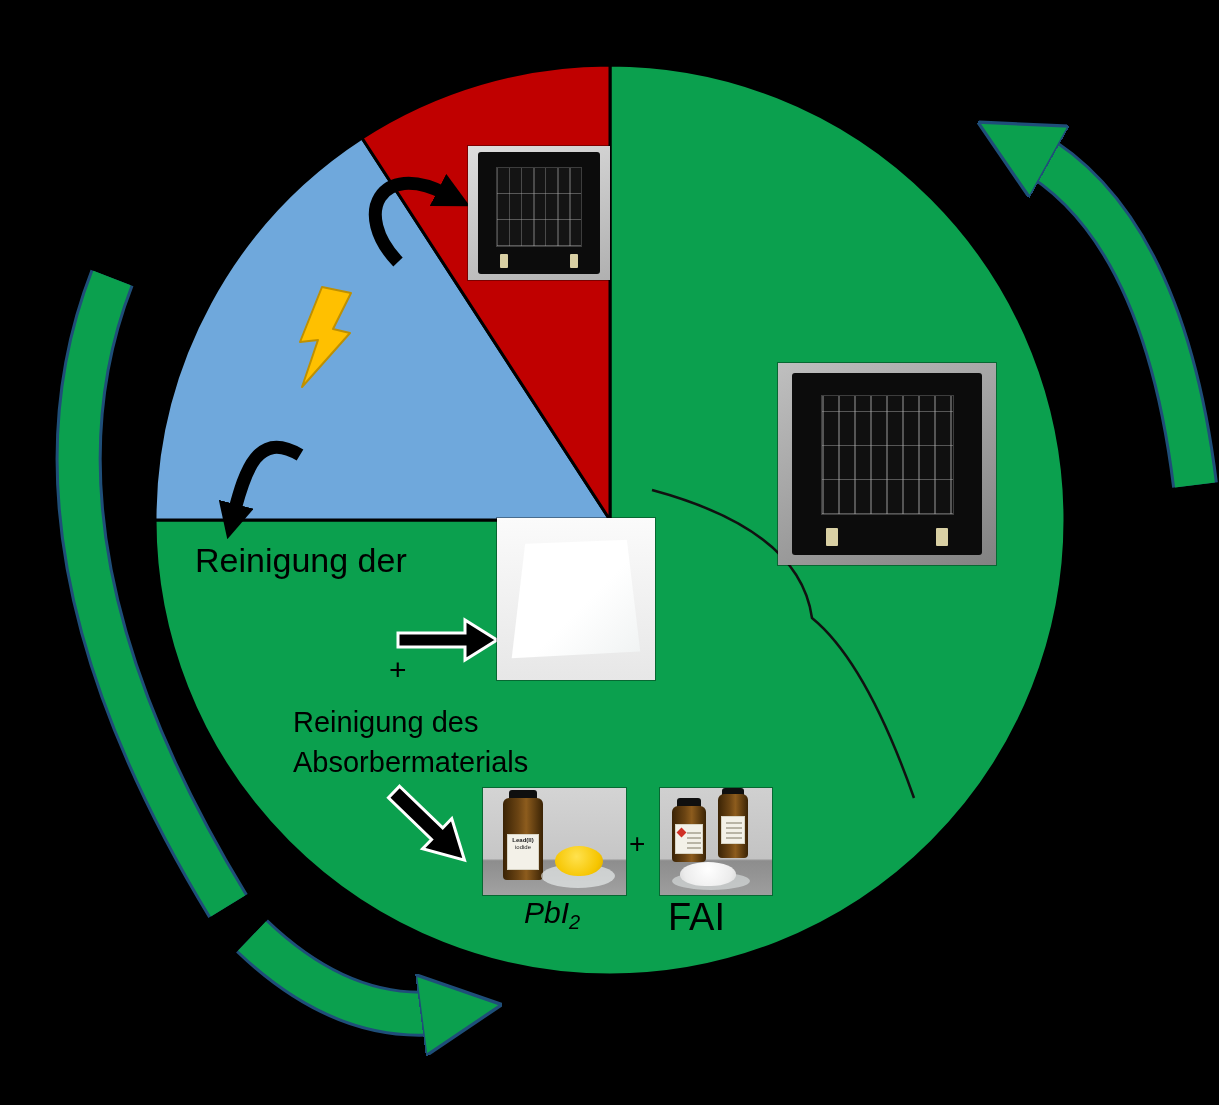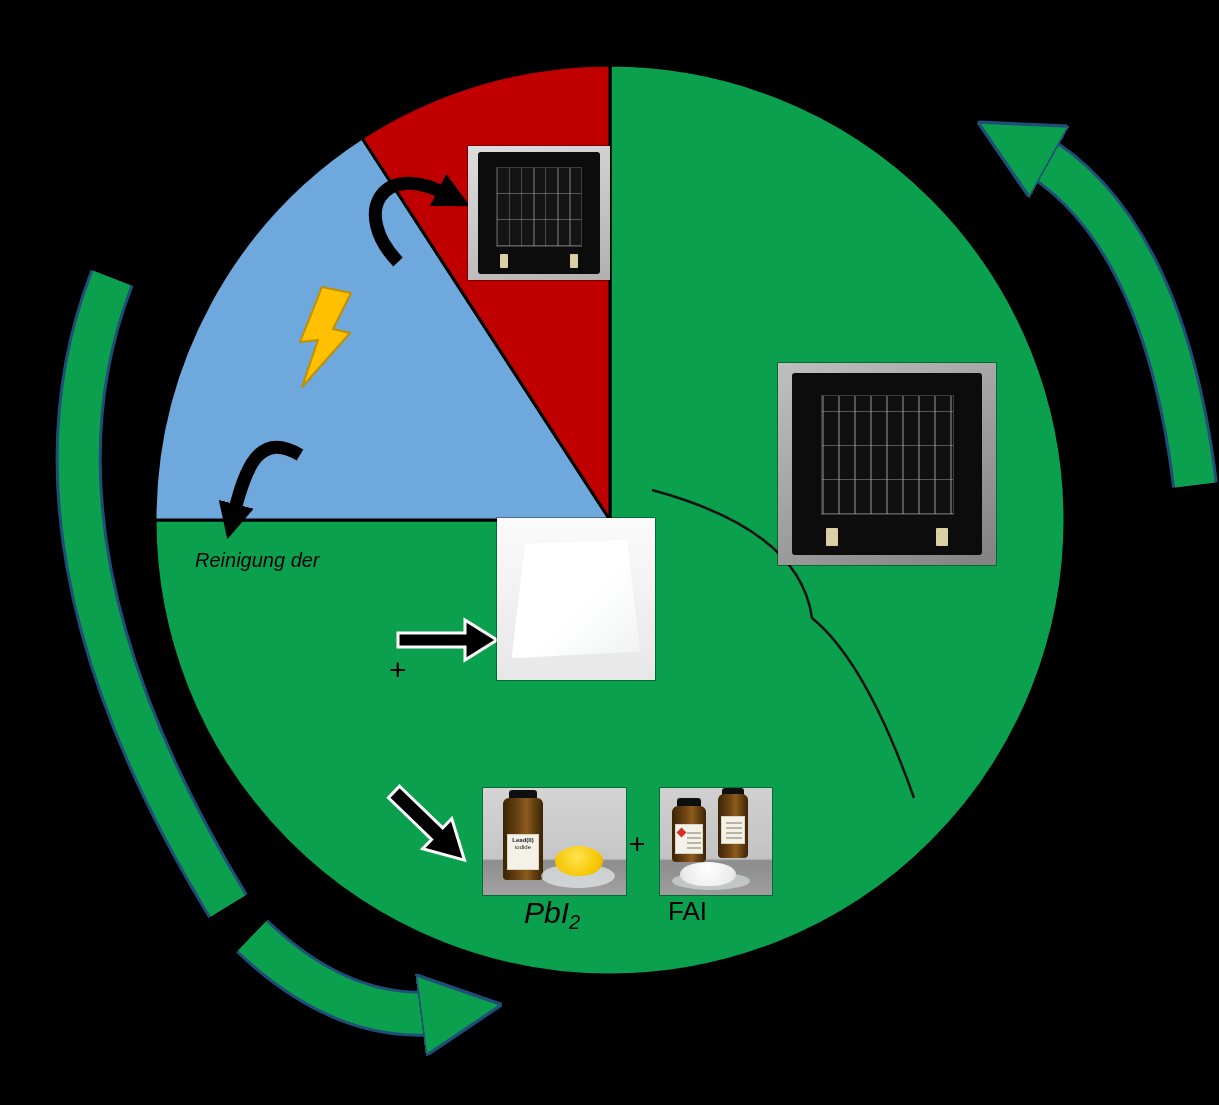--- a/index.html
+++ b/index.html
@@ -61,27 +61,27 @@
   .lab-b{left:61px;top:28px;width:24px;height:28px;}
   .b-c{left:12px;top:18px;width:34px;height:56px;}
   .cap-c{left:17px;top:10px;width:24px;height:13px;}
   .lab-c{left:15px;top:36px;width:28px;height:30px;}
   .dish-b{left:12px;top:84px;width:78px;height:18px;background:rgba(224,229,229,.6);}
   .powder-w{position:absolute;left:20px;top:74px;width:56px;height:24px;border-radius:50% 50% 45% 45%;
     background:radial-gradient(circle at 50% 30%,#ffffff,#ececec 72%,#d6d6d6);}
 
   
   .t{position:absolute;color:#000;white-space:nowrap;}
-  .t-tco{left:195px;top:540px;font-size:20px;line-height:40px;font-style:italic;}
+  .t-tco{left:195px;top:540px;font-size:34px;line-height:40px;}
   .t-plus1{left:389px;top:653px;font-size:30px;}
   .t-abs{left:293px;top:702px;font-size:29px;line-height:40px;}
   .t-pbi2{left:524px;top:896px;font-size:30px;font-style:italic;}
   .t-pbi2 .sub{font-size:20px;vertical-align:-6px;}
   .t-plus2{left:629px;top:828px;font-size:28px;}
-  .t-fai{left:668px;top:896px;font-size:26px;}
+  .t-fai{left:668px;top:896px;font-size:38px;}
 </style>
 </head>
 <body>
 
 <div class="canvas">
 
   <svg class="layer" width="1219" height="1105" viewBox="0 0 1219 1105">
     <defs>
       <marker id="greenHead" viewBox="0 0 10 10" refX="3" refY="5" markerWidth="82" markerHeight="82" orient="auto" markerUnits="userSpaceOnUse">
         <path d="M0,0 L10,5 L0,10 Z" stroke="#1f4e79" stroke-width="0.4" fill="#0ba04e"></path>
@@ -165,20 +165,24 @@
     <div class="dish dish-b"></div>
     <div class="powder-w"></div>
   </div>
 
   <div class="t t-tco">
     <div>Reinigung der</div>
   </div>
 
   <div class="t t-plus1">+</div>
 
+  <div class="t t-abs">
+    <div>Reinigung des</div>
+    <div>Absorbermaterials</div>
+  </div>
 
   <div class="t t-pbi2">
     <span>PbI</span><span class="sub">2</span>
   </div>
 
   <div class="t t-plus2">+</div>
 
   <div class="t t-fai">FAI</div>
 
 </div>

